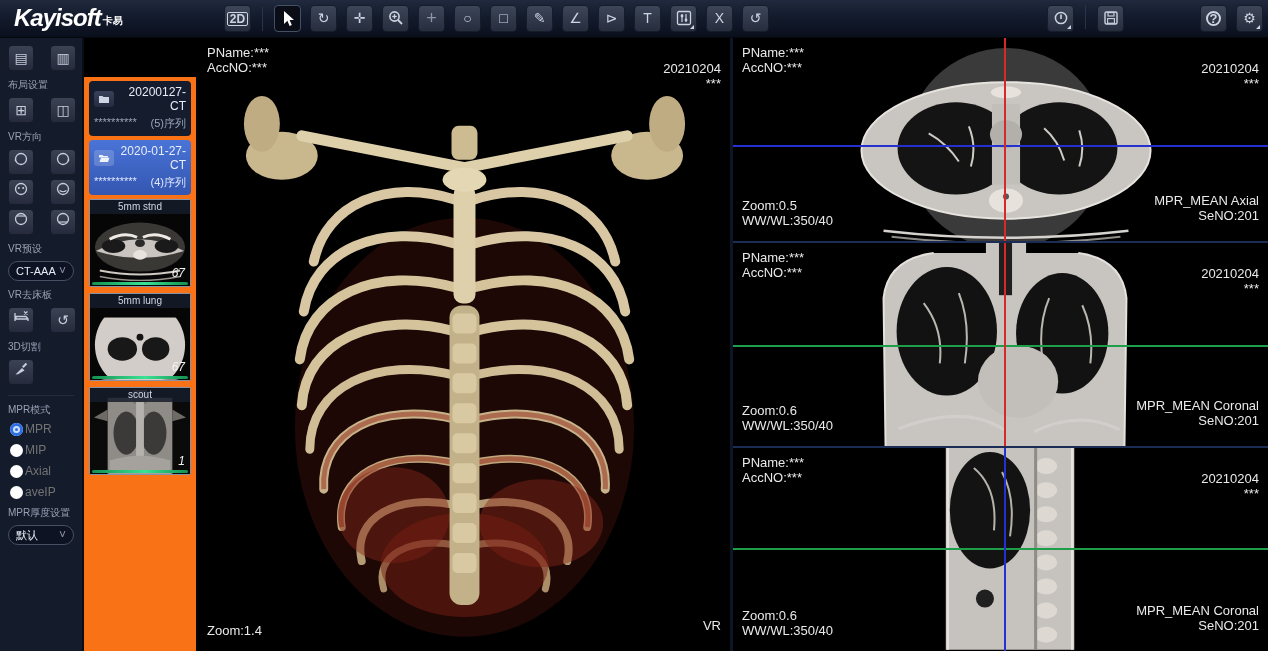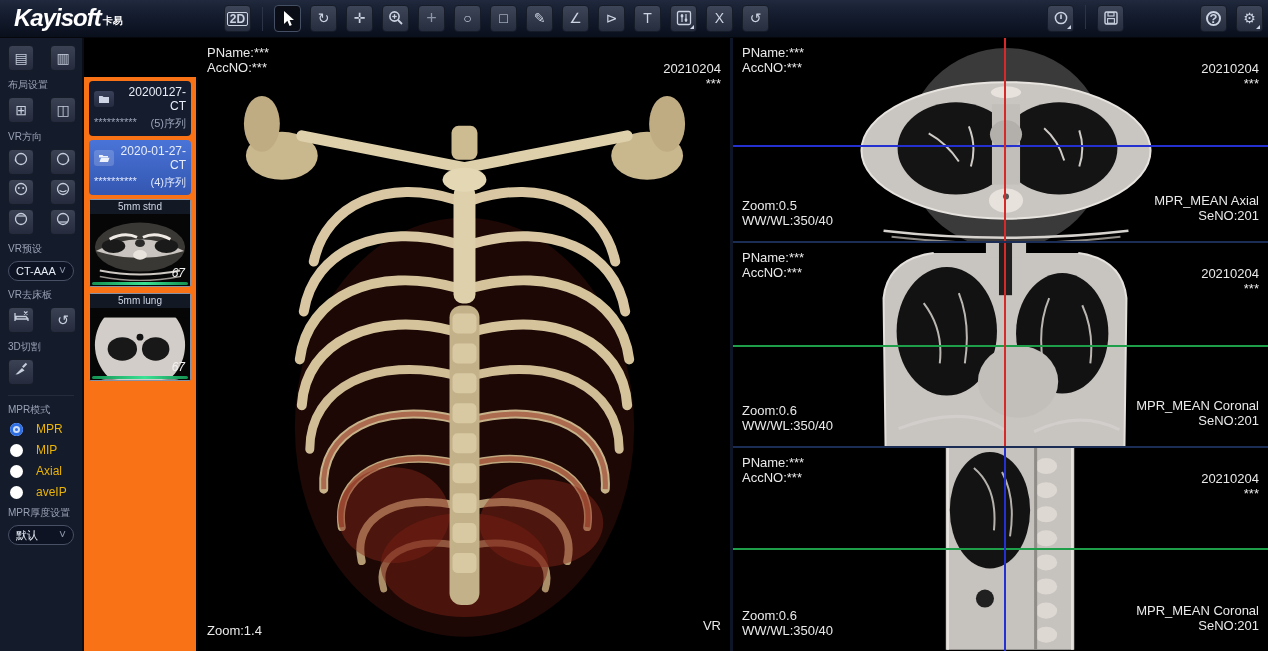--- a/index.html
+++ b/index.html
@@ -45,21 +45,21 @@
   .sbtn { width:26px; height:26px; border-radius:4px;
     background:linear-gradient(180deg,#3b4254 0%,#252b3c 100%);
     border:1px solid #171c29; color:#c7cfdd; font-size:14px; line-height:24px;
     text-align:center; cursor:pointer; }
   .sdivider { height:1px; background:#232b3d; margin:10px 8px 4px 0; }
   .pill { width:66px; height:20px; background:#0d1322; border:1px solid #475064;
     border-radius:10px; font-size:11px; color:#e6ebf5; padding:0 7px; line-height:18px;
     display:flex; justify-content:space-between; align-items:center; cursor:pointer; margin:2px 0; }
   .pill .chev { color:#8a93a6; font-size:12px; }
   .radio-list { display:flex; flex-direction:column; gap:7px; margin:4px 0 2px 2px; }
-  .radio-row { display:flex; align-items:center; gap:13px; font-size:12px; color:#eab308; cursor:pointer; }
+  .radio-row { display:flex; align-items:center; gap:2px; font-size:12px; color:#737373; cursor:pointer; }
   .rdot { width:13px; height:13px; border-radius:50%; background:#fff; flex:0 0 auto; }
   .rdot.sel { background:#2f6fe4; box-shadow:inset 0 0 0 3px #2f6fe4, inset 0 0 0 5px #cfe0ff; }
 
   
   .study { border-radius:4px; padding:4px 5px 5px 5px; margin-bottom:4px; background:#151c2d; }
   .study.active { background:linear-gradient(180deg,#4a74d8 0%,#3356b0 100%); }
   .study .r1 { display:flex; align-items:center; gap:5px; }
   .ficon { width:20px; height:16px; border-radius:3px; background:linear-gradient(180deg,#39415a,#252c40);
     display:flex; align-items:center; justify-content:center; flex:0 0 auto; }
   .study.active .ficon { background:rgba(255,255,255,.18); }
@@ -320,20 +320,36 @@
           <ellipse cx="33" cy="56" rx="15" ry="12" fill="#181818"></ellipse>
           <ellipse cx="67" cy="56" rx="14" ry="12" fill="#181818"></ellipse>
           <circle cx="51" cy="44" r="3.5" fill="#141414"></circle>
           <path d="M12 86 Q51 94 90 86" stroke="#8e8984" stroke-width="2" fill="none"></path>
         </svg>
         <div class="thumb-count">67</div>
         <div class="thumb-progress"></div>
       </div>
 
 
+      <div class="thumb">
+        <div class="thumb-label">scout</div>
+        <svg viewBox="0 0 102 98">
+          <rect width="102" height="98" fill="#0a0a0a"></rect>
+          <rect x="18" y="10" width="66" height="84" fill="#8f8c88"></rect>
+          <rect x="44" y="2" width="14" height="14" fill="#7d7a76"></rect>
+          <path d="M18 22 L4 30 L18 34 Z" fill="#6e6b67"></path>
+          <path d="M84 22 L98 30 L84 34 Z" fill="#6e6b67"></path>
+          <ellipse cx="37" cy="46" rx="13" ry="22" fill="#3c3a38"></ellipse>
+          <ellipse cx="65" cy="46" rx="13" ry="22" fill="#3c3a38"></ellipse>
+          <rect x="47" y="14" width="8" height="76" fill="#b5b2ae"></rect>
+          <path d="M20 74 Q51 64 82 74 L82 94 L20 94 Z" fill="#a5a29e"></path>
+        </svg>
+        <div class="thumb-count">1</div>
+        <div class="thumb-progress"></div>
+      </div>
     </aside>
 
     <main class="vrview">
       <svg class="vr-art" viewBox="0 0 533 613">
         <rect width="533" height="613" fill="#000"></rect>
         <ellipse cx="267" cy="390" rx="170" ry="210" fill="rgba(95,28,16,0.30)"></ellipse>
 
         <ellipse cx="84" cy="118" rx="36" ry="24" fill="#c9b78e"></ellipse>
         <ellipse cx="450" cy="118" rx="36" ry="24" fill="#c9b78e"></ellipse>
         <ellipse cx="64" cy="86" rx="18" ry="28" fill="#bfac82"></ellipse>

